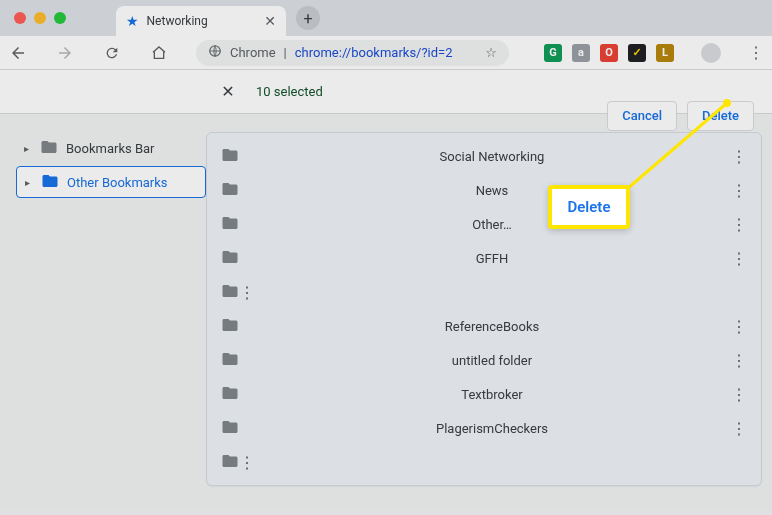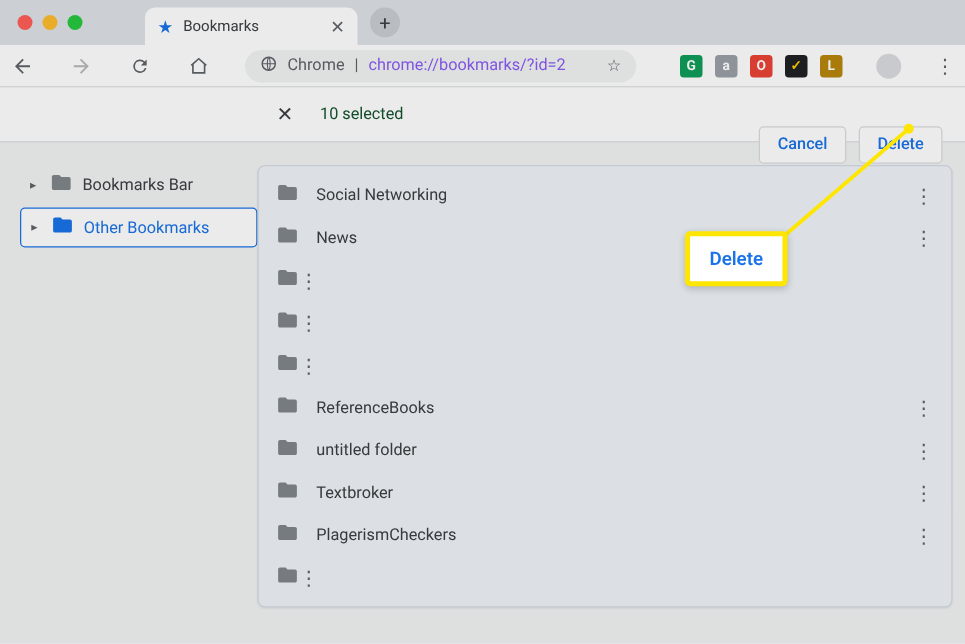--- a/index.html
+++ b/index.html
@@ -16,21 +16,21 @@
   .tab .tx { flex: 1; }
   .tab .cx { font-size: 14px; color: #5f6368; }
   .newtab { width: 24px; height: 24px; border-radius: 50%; background: #c9ccd1; color: #3c4043; font-size: 16px; display: flex; align-items: center; justify-content: center; margin-left: 10px; align-self: center; }
 
   .toolbar { height: 34px; background: #fff; display: flex; align-items: center; padding: 0 8px; gap: 27px; border-bottom: 1px solid #dadce0; }
   .nav-ico { color: #5f6368; width: 20px; height: 20px; display: flex; align-items: center; justify-content: center; }
   .nav-ico.dis { opacity: .45; }
   .omni { flex: 1; height: 26px; background: #f1f3f4; border-radius: 14px; display: flex; align-items: center; padding: 0 12px; gap: 8px; font-size: 13px; }
   .omni .globe { color: #5f6368; }
   .omni .chrome-label { color: #5f6368; }
-  .omni .url-rest { color: #8b5cf6; flex: 1; }
+  .omni .url-rest { color: #1d4ed8; flex: 1; }
   .omni .staricon { color: #5f6368; }
   .ext { display: flex; align-items: center; gap: 10px; margin-left: 8px; }
   .ext-ico { width: 18px; height: 18px; border-radius: 3px; display: flex; align-items: center; justify-content: center; font-size: 11px; font-weight: 700; color: #fff; }
   .ext-g { background: #0f9d58; } .ext-a { background: #9aa0a6; } .ext-o { background: #ea4335; }
   .ext-ev { background: #202124; color: #fc0; } .ext-l { background: #b8860b; }
   .avatar { width: 20px; height: 20px; border-radius: 50%; background: #dadce0; }
   .dots3 { color: #5f6368; font-size: 16px; letter-spacing: 0; }
 
   
   .selbar { height: 44px; background: #fff; display: flex; align-items: center; padding: 0 18px; border-bottom: 1px solid #dadce0; }
@@ -41,21 +41,21 @@
   .btn { height: 30px; padding: 0 14px; border: 1px solid #dadce0; border-radius: 4px; font-size: 13px; color: #1a73e8; background: #fff; display: flex; align-items: center; margin-left: 10px; font-weight: 500; margin-top: 48px; }
 
   
   .content { display: flex; padding: 18px 0 0 6px; }
   .sidebar { width: 200px; padding-left: 10px; }
   .sb-item { display: flex; align-items: center; height: 32px; font-size: 13px; color: #3c4043; padding: 0 8px; border-radius: 4px; gap: 8px; margin-bottom: 2px; }
   .sb-item .chev { color: #5f6368; font-size: 10px; width: 8px; }
   .sb-item.sel { border: 1.5px solid #1a73e8; color: #1a73e8; background: #fff; }
   .sb-item.sel svg path { fill: #1a73e8; }
 
-  .list { flex: 1; margin-right: 10px; background: #eff3f8; border: 1px solid #d6dce3; border-radius: 6px; padding: 6px 0; box-shadow: 0 1px 2px rgba(0,0,0,.06); }
+  .list { flex: 1; margin-right: 10px; background: #eff3f8; border: 1px solid #d6dce3; border-radius: 6px; padding: 6px 0; box-shadow: 0 1px 2px rgba(0,0,0,.06); text-align: center; }
   .row { display: flex; align-items: center; height: 34px; padding: 0 14px; font-size: 13px; color: #3c4043; }
   .row .name { margin-left: 14px; flex: 1; }
   .row .kebab { color: #5f6368; font-size: 16px; }
 
   
   .callout { position: absolute; left: 548px; top: 185px; width: 82px; height: 44px; background: #fff; border: 4px solid #ffe600; border-radius: 4px; display: flex; align-items: center; justify-content: center; font-size: 15px; font-weight: 600; color: #1a73e8; z-index: 60; box-shadow: 0 2px 6px rgba(0,0,0,.2); }
   .callout-line { position: absolute; z-index: 55; pointer-events: none; }
 
   svg.folder { width: 18px; height: 18px; }
   svg.folder path { fill: #80868b; }
@@ -64,21 +64,21 @@
 <body>
 
 <div class="titlebar">
   <div class="traffic">
     <div class="tl red"></div>
     <div class="tl yel"></div>
     <div class="tl grn"></div>
   </div>
   <div class="tab">
     <span class="star">★</span>
-    <span class="tx">Bookmarks</span>
+    <span class="tx">Networking</span>
     <span class="cx">✕</span>
   </div>
   <div class="newtab">+</div>
 </div>
 
 <div class="toolbar">
   <div class="nav-ico">
       <svg width="18" height="18" viewBox="0 0 24 24">
         <path fill="#5f6368" d="M20 11H7.8l5.6-5.6L12 4l-8 8 8 8 1.4-1.4L7.8 13H20z"></path>
       </svg>
@@ -157,26 +157,28 @@
         <span><svg class="folder" viewBox="0 0 24 24">
             <path d="M10 4H4c-1.1 0-2 .9-2 2v12c0 1.1.9 2 2 2h16c1.1 0 2-.9 2-2V8c0-1.1-.9-2-2-2h-8l-2-2z"></path>
           </svg></span>
         <span class="name">News</span>
         <span class="kebab">⋮</span>
       </div>
       <div class="row">
         <span><svg class="folder" viewBox="0 0 24 24">
             <path d="M10 4H4c-1.1 0-2 .9-2 2v12c0 1.1.9 2 2 2h16c1.1 0 2-.9 2-2V8c0-1.1-.9-2-2-2h-8l-2-2z"></path>
           </svg></span>
-        <span class="kebab">⋮</span>
-      </div>
-      <div class="row">
-        <span><svg class="folder" viewBox="0 0 24 24">
-            <path d="M10 4H4c-1.1 0-2 .9-2 2v12c0 1.1.9 2 2 2h16c1.1 0 2-.9 2-2V8c0-1.1-.9-2-2-2h-8l-2-2z"></path>
-          </svg></span>
+        <span class="name">Other…</span>
+        <span class="kebab">⋮</span>
+      </div>
+      <div class="row">
+        <span><svg class="folder" viewBox="0 0 24 24">
+            <path d="M10 4H4c-1.1 0-2 .9-2 2v12c0 1.1.9 2 2 2h16c1.1 0 2-.9 2-2V8c0-1.1-.9-2-2-2h-8l-2-2z"></path>
+          </svg></span>
+        <span class="name">GFFH</span>
         <span class="kebab">⋮</span>
       </div>
       <div class="row">
         <span><svg class="folder" viewBox="0 0 24 24">
             <path d="M10 4H4c-1.1 0-2 .9-2 2v12c0 1.1.9 2 2 2h16c1.1 0 2-.9 2-2V8c0-1.1-.9-2-2-2h-8l-2-2z"></path>
           </svg></span>
         <span class="kebab">⋮</span>
       </div>
       <div class="row">
         <span><svg class="folder" viewBox="0 0 24 24">

